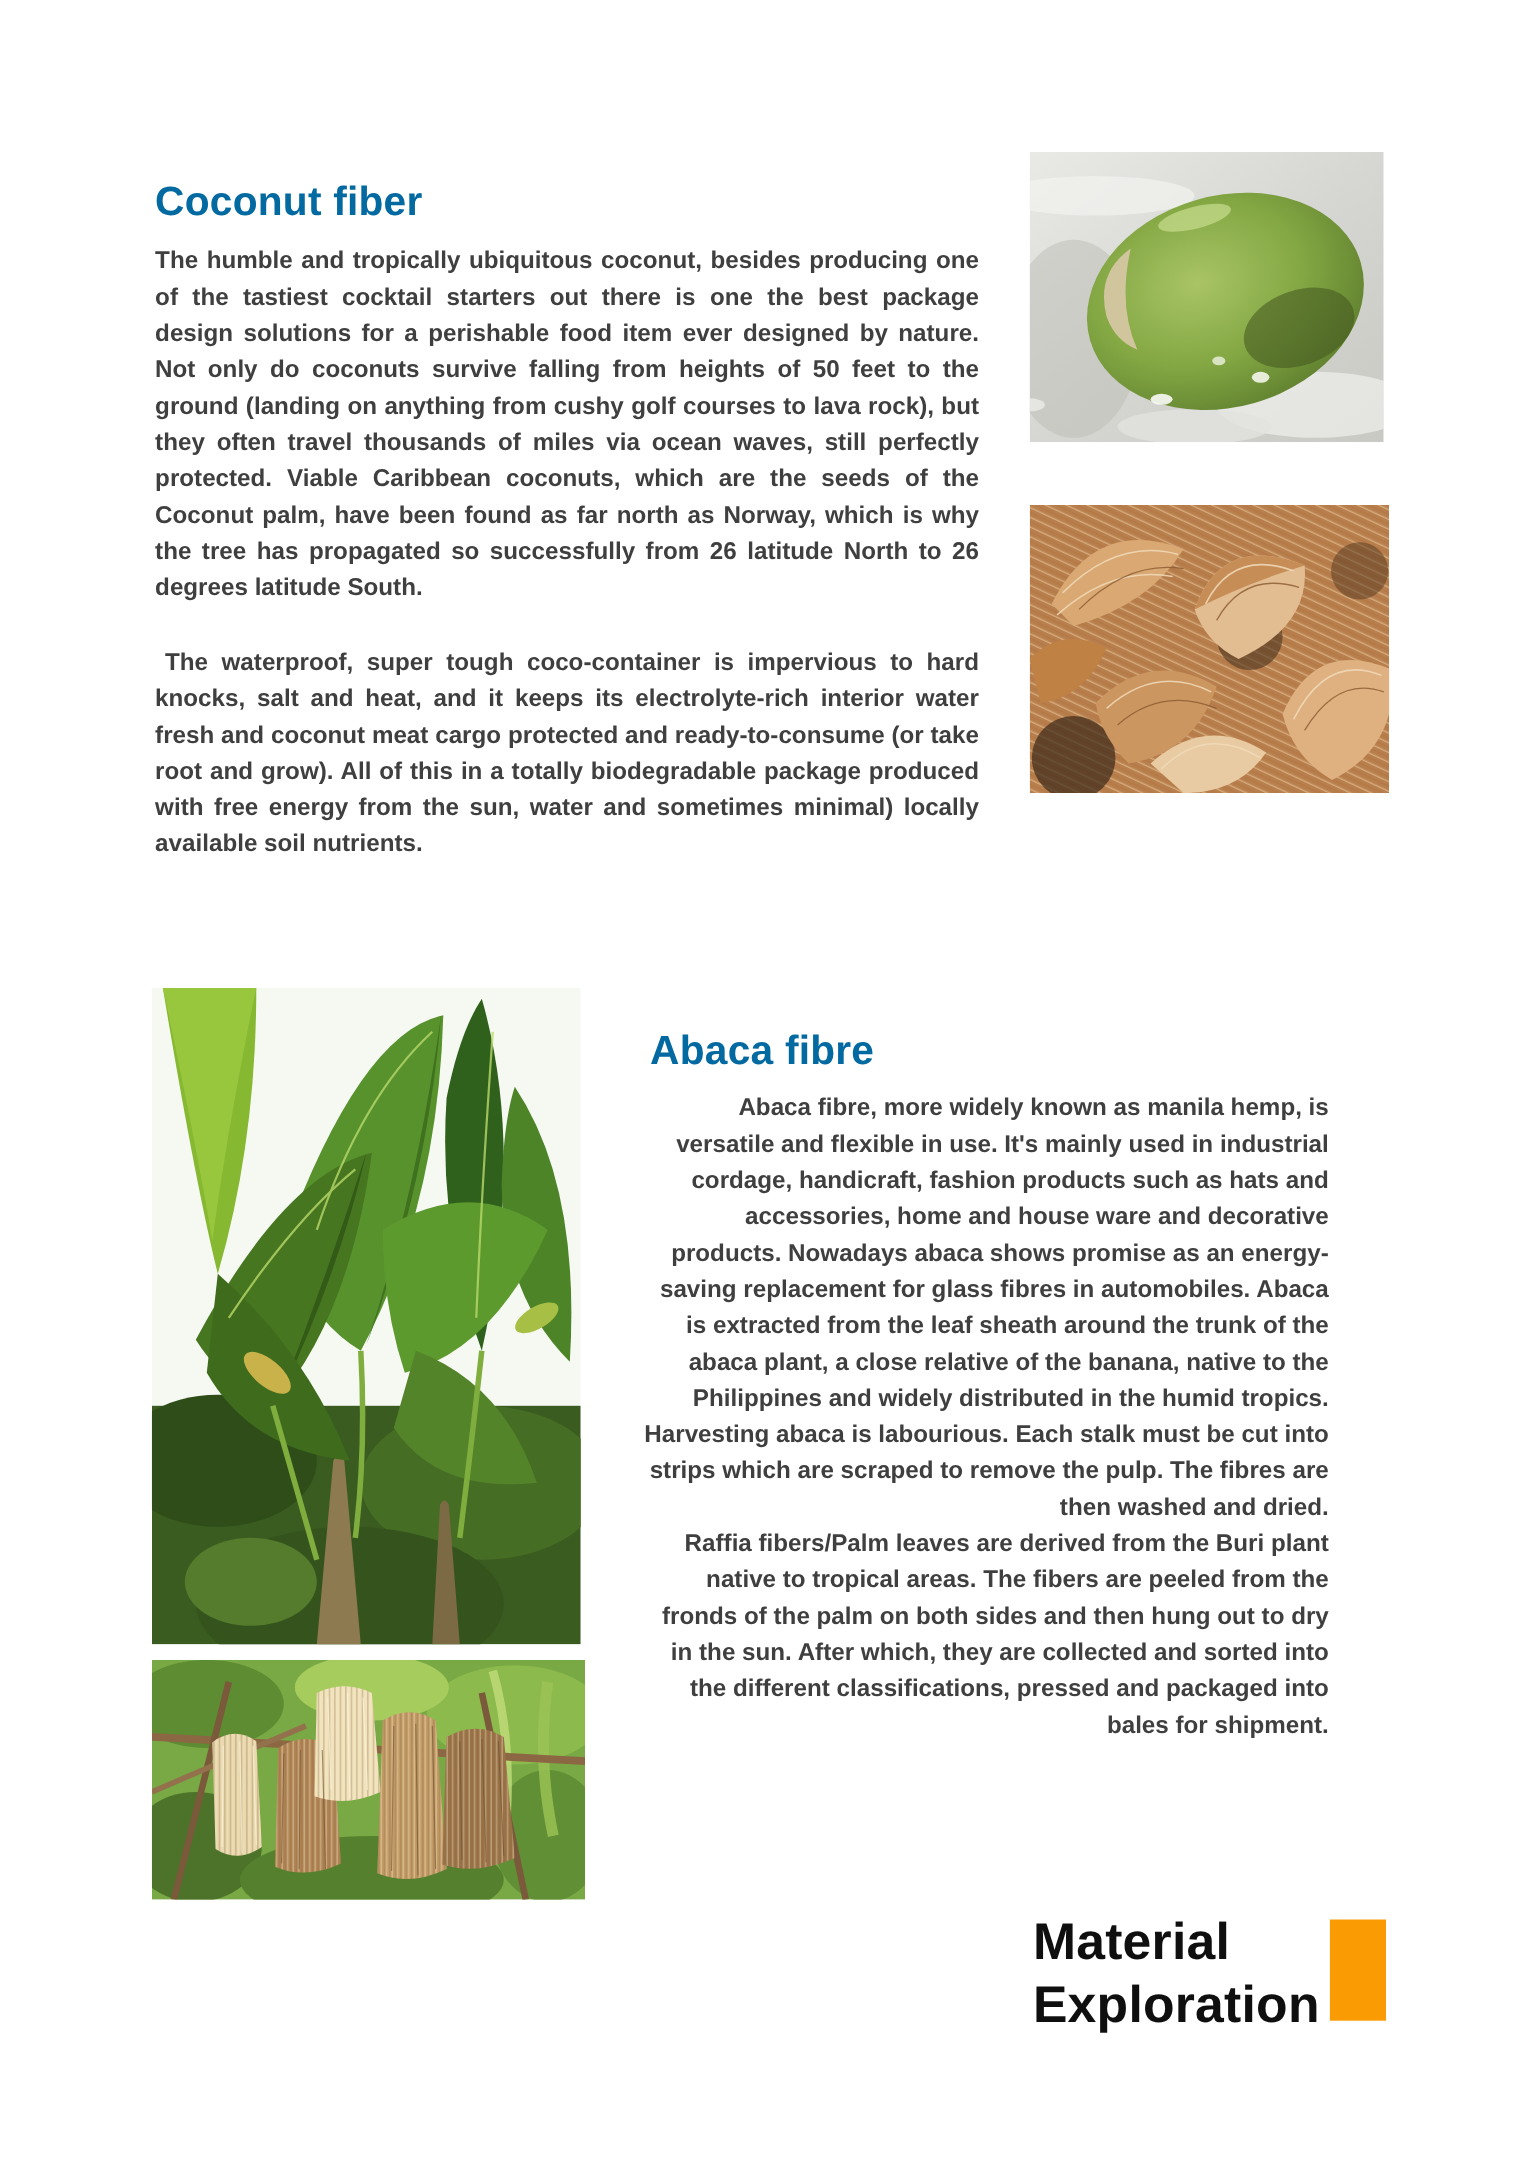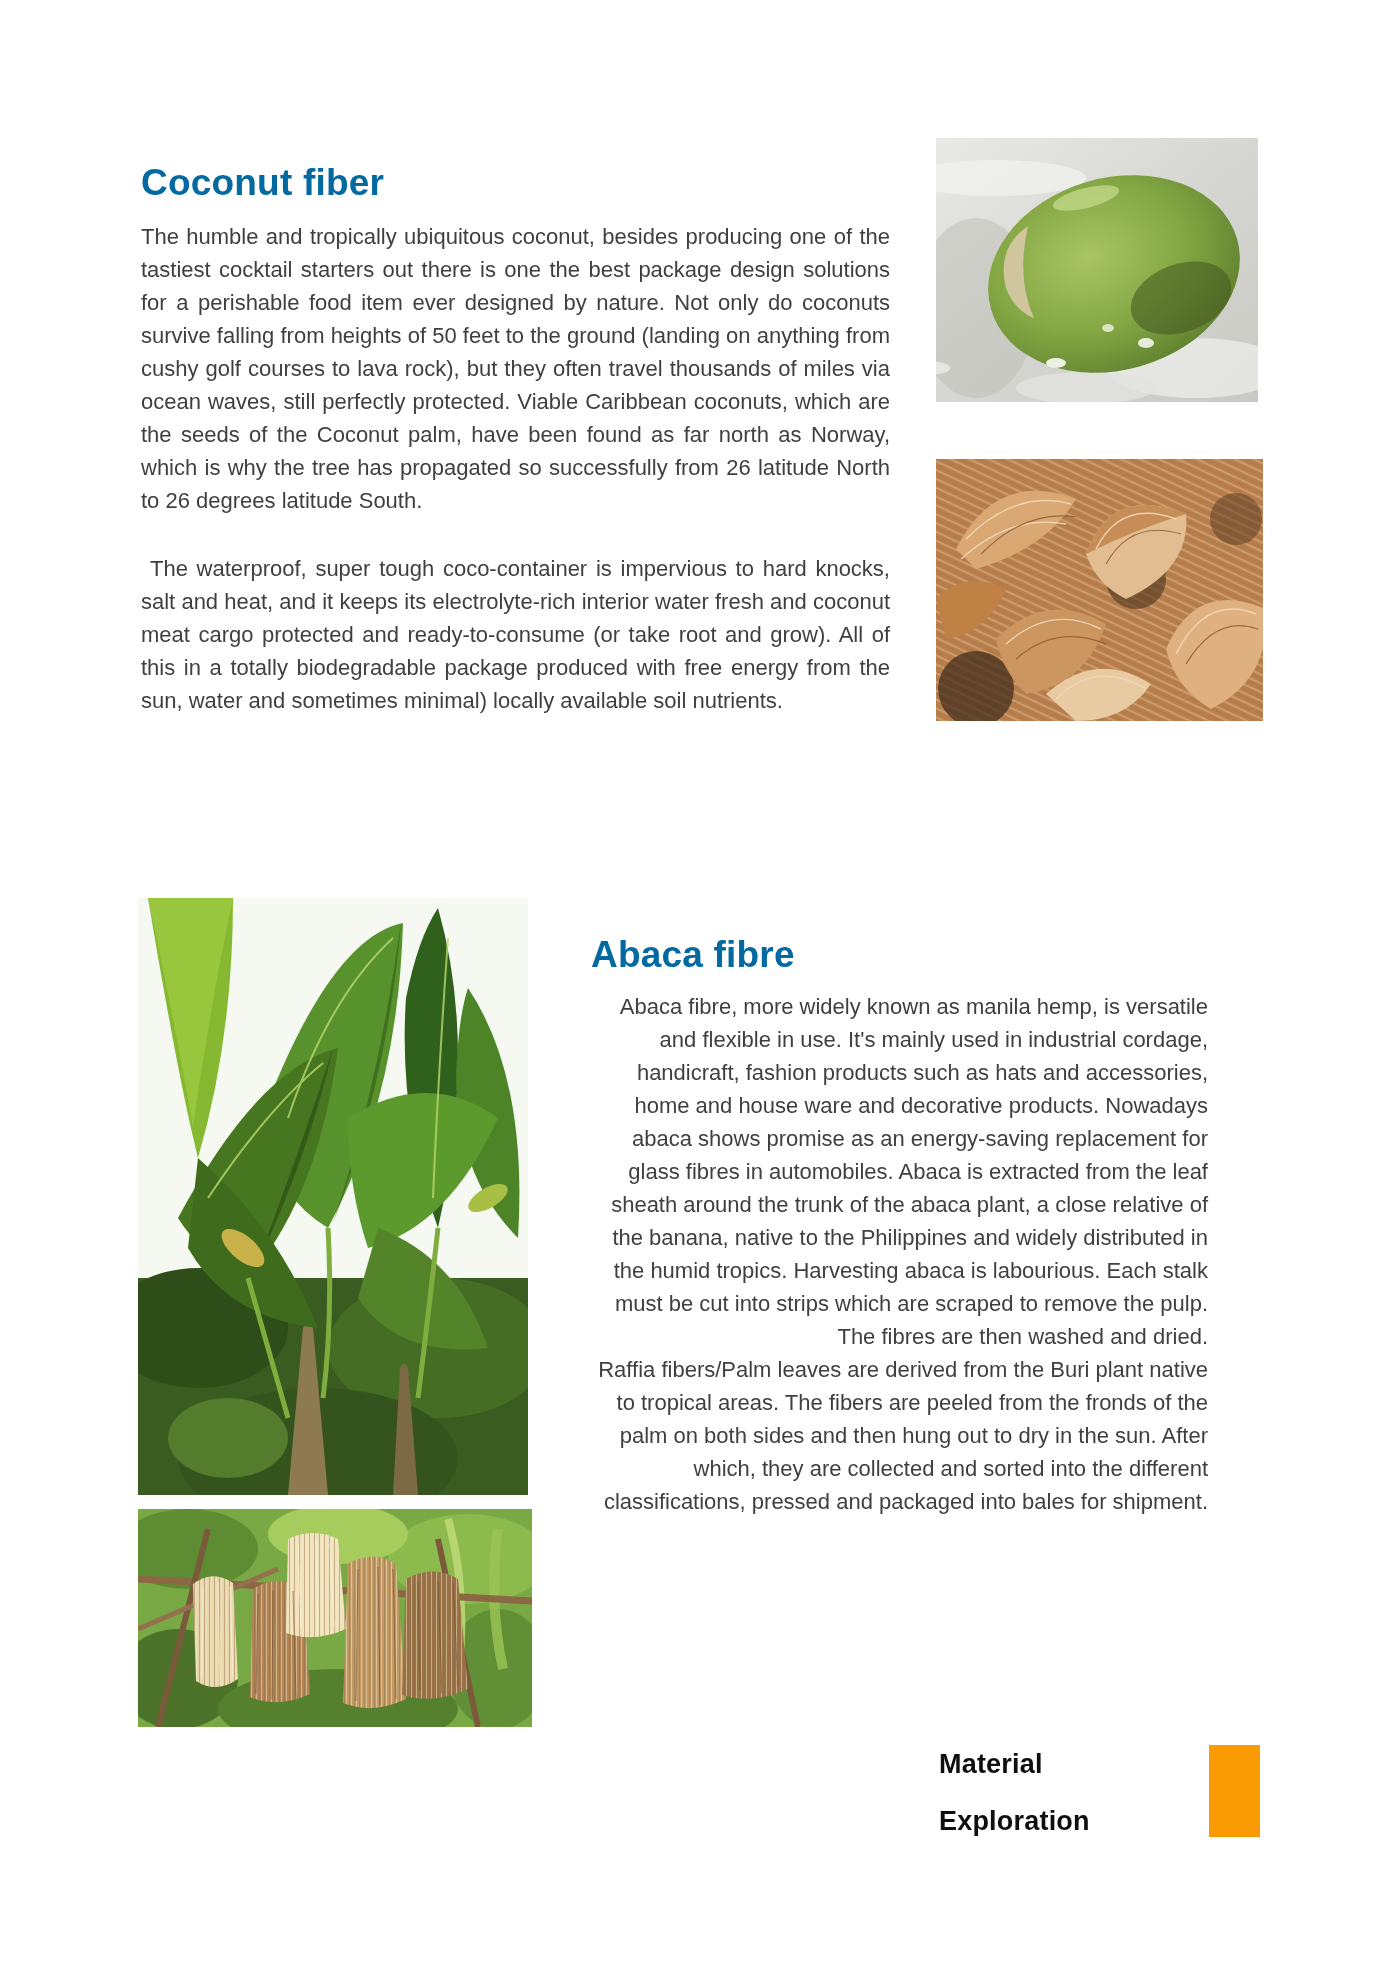--- a/index.html
+++ b/index.html
@@ -21,37 +21,37 @@
   #coconut-title{left:141px;top:136px;}
   #abaca-title{left:591px;top:908px;}
 
   
   .body-copy{
     font-size:22px;
     line-height:33px;
     color:#3f3f3f;
     font-weight:300;
   }
-  .body-copy p{margin:0;}
+  .body-copy p{margin:0;font-weight:bold;}
   #coconut-text{left:141px;top:220px;width:749px;text-align:justify;}
   #coconut-text .p2{text-indent:9px;margin-top:35px;}
   #abaca-text{left:583px;top:990px;width:625px;text-align:right;}
 
   
   .photo{overflow:hidden;}
   #photo-coconut{left:936px;top:138px;width:322px;height:264px;}
   #photo-husk{left:936px;top:459px;width:327px;height:262px;}
   #photo-abaca-plants{left:138px;top:898px;width:390px;height:597px;}
   #photo-drying-fibers{left:138px;top:1509px;width:394px;height:218px;}
   .photo svg{display:block;width:100%;height:100%;}
 
   
   #footer-title{
     left:939px;top:1736px;
-    font-size:27px;line-height:57px;
+    font-size:47px;line-height:57px;
     font-weight:700;color:#0f0f0f;
     letter-spacing:0.2px;
   }
   #footer-accent{
     left:1209px;top:1745px;width:51px;height:92px;
     background:#FB9B04;
   }
 </style>
 </head>
 <body>

